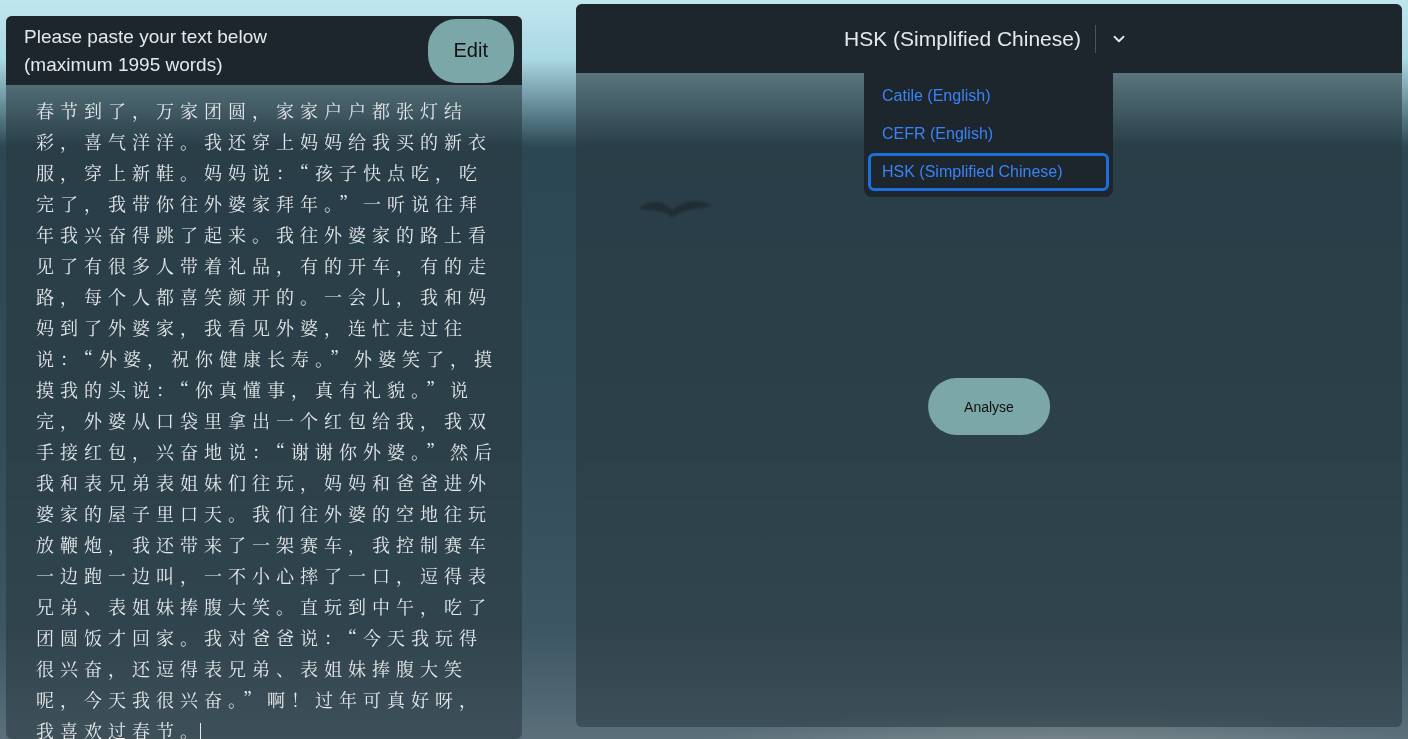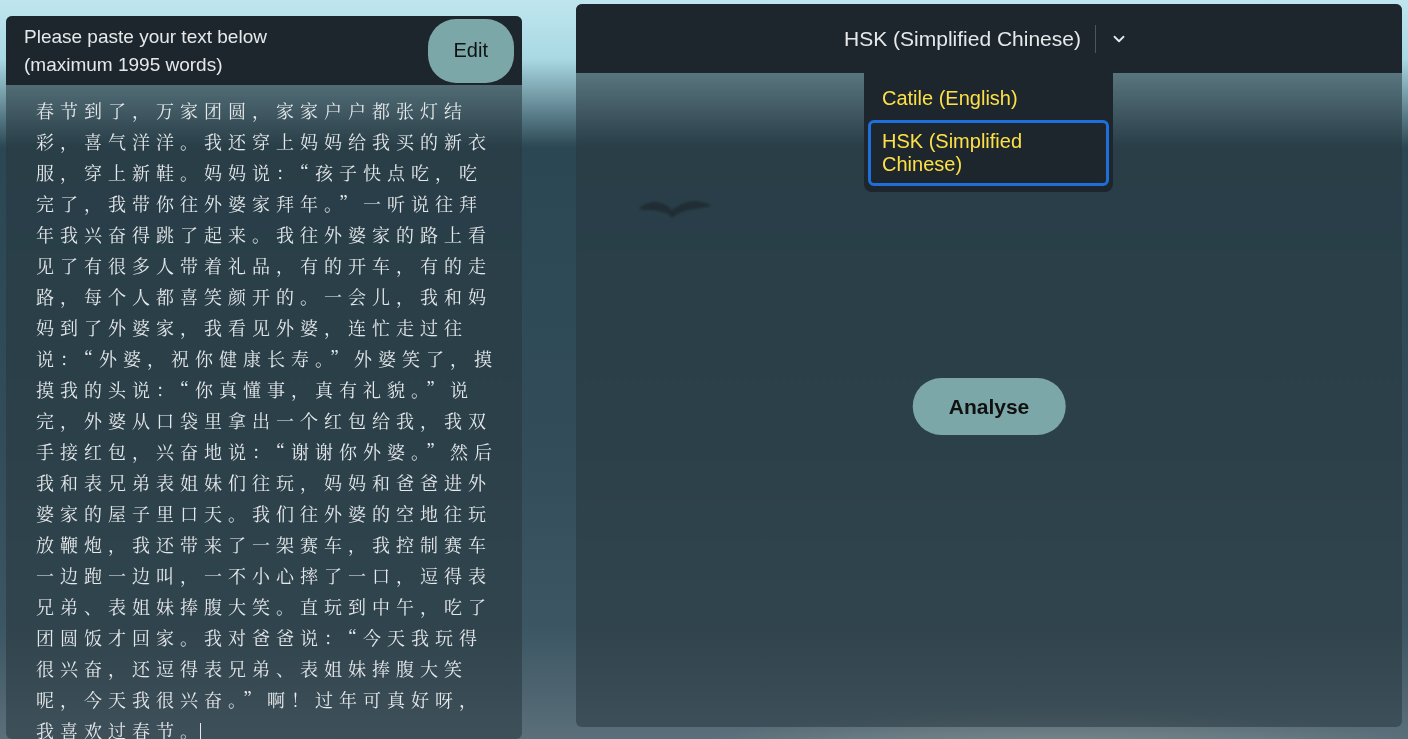--- a/index.html
+++ b/index.html
@@ -128,42 +128,42 @@
     position: absolute;
     left: 288px;
     top: 69px;
     width: 249px;
     background: #1d262c;
     border-radius: 0 0 8px 8px;
     padding: 4px 4px 6px 4px;
     z-index: 5;
   }
   .dropdown-item {
-    color: #fde047;
-    font-size: 20px;
+    color: #3b82f6;
+    font-size: 16px;
     padding: 10px 14px;
     border-radius: 6px;
     cursor: pointer;
   }
   .dropdown-item.selected {
     border: 3px solid #1e6fd9;
     padding: 7px 11px;
   }
 
   .analyse-btn {
     margin-top: auto;
     margin-bottom: auto;
     background: #7ba7a8;
     color: #111;
     border: none;
     border-radius: 30px;
     padding: 0 36px;
     height: 57px;
-    font-size: 21px;
-    font-weight: 700;
+    font-size: 14px;
+    font-weight: 400;
     cursor: pointer;
     position: absolute;
     top: 374px;
     left: 50%;
     transform: translateX(-50%);
   }
 </style>
 </head>
 <body>
 
@@ -196,17 +196,18 @@
       <span class="dropdown-chev">
         <svg viewBox="0 0 24 24">
             <path d="M6 9l6 6 6-6" fill="none" stroke="#e6e9eb" stroke-width="2.4" stroke-linecap="round" stroke-linejoin="round"></path>
           </svg>
       </span>
     </div>
   </div>
 
   <div class="dropdown-menu">
     <div class="dropdown-item">Catile (English)</div>
+    <div class="dropdown-item">CEFR (English)</div>
     <div class="dropdown-item selected">HSK (Simplified Chinese)</div>
   </div>
 
   <button class="analyse-btn">Analyse</button>
 </div>
 
 </body></html>

